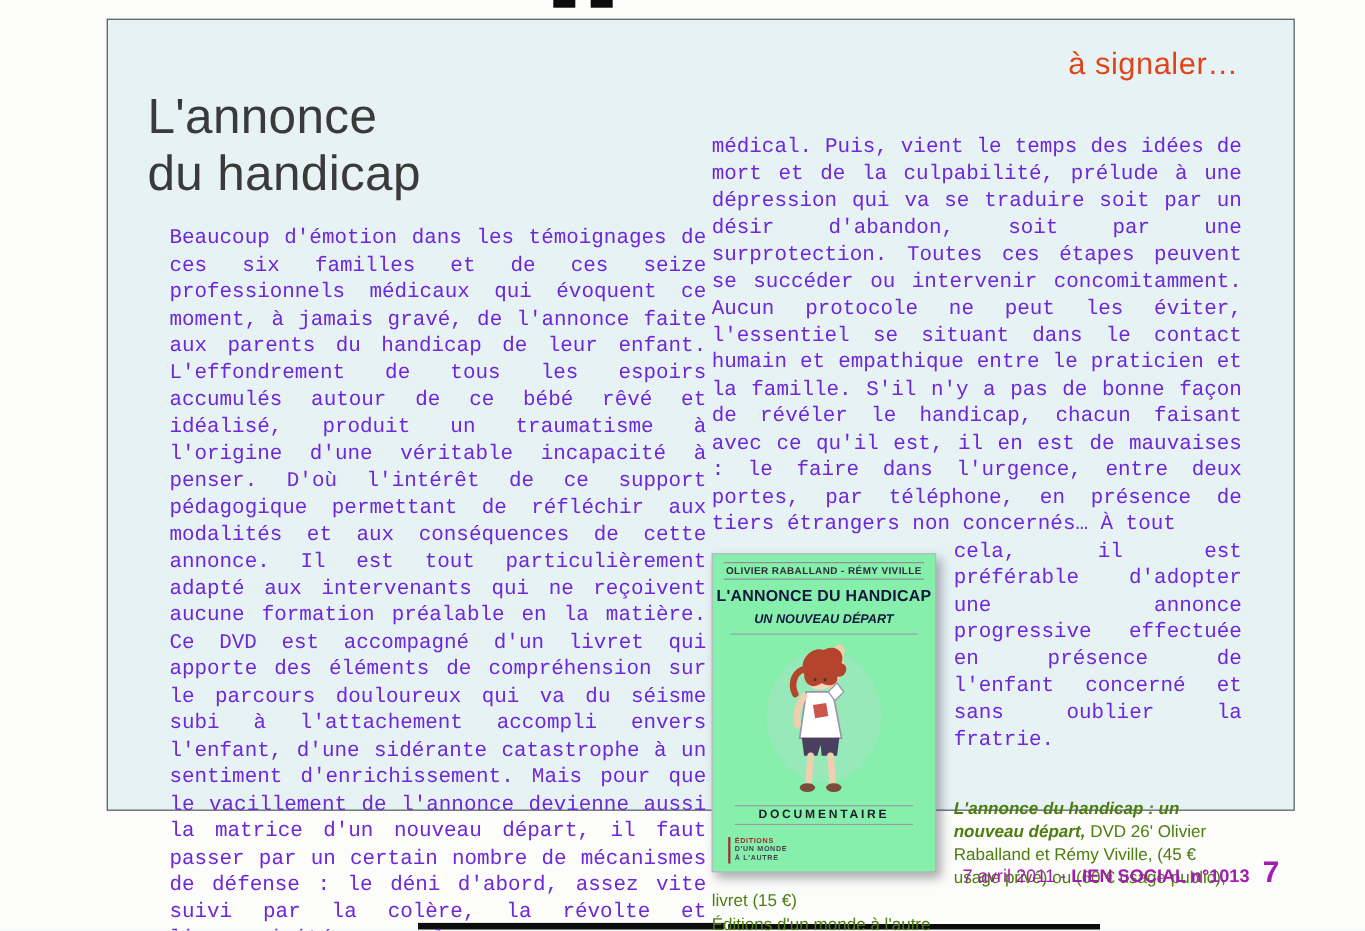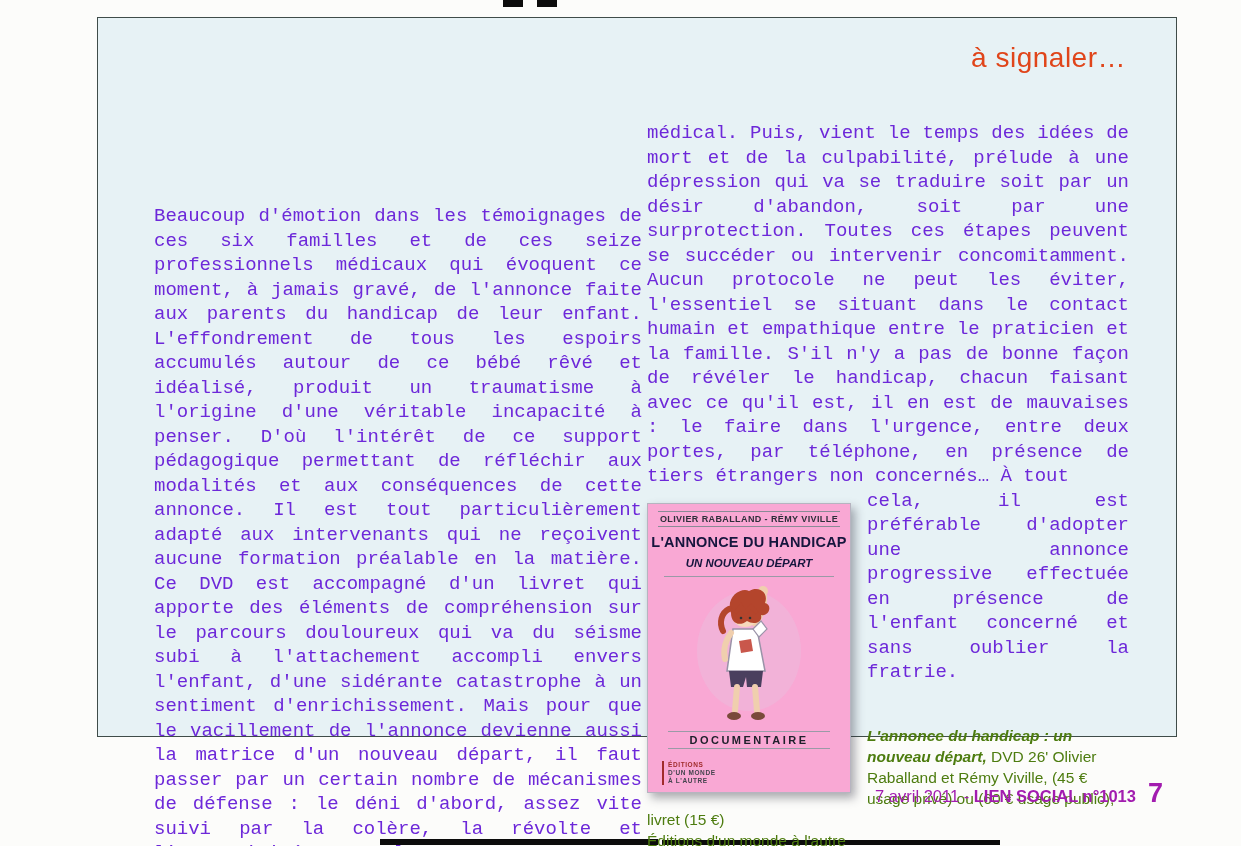--- a/index.html
+++ b/index.html
@@ -40,21 +40,21 @@
     hyphens:auto; -webkit-hyphens:auto;
   }
 
   .col-left  { position:absolute; left:36px;  top:186px; width:488px;margin-left:20px; }
   .col-right { position:absolute; left:549px; top:103px; width:482px; }
 
   .dvd-float { float:left; width:204px; margin:14px 16px 8px 0; }
 
   .cover {
     width:204px; height:290px;
-    background:#f9a8d4;
+    background:#86efac;
     border:1px solid #b6b4c0;
     box-shadow:4px 5px 9px rgba(55,55,70,0.42);
     position:relative;
     text-align:center;
     padding-top:7px;
   }
   .cover-authors {
     margin:0 10px; padding:2px 0;
     font-size:9px; font-weight:bold; letter-spacing:0.4px;
     color:#2e2e3a;
@@ -109,20 +109,21 @@
 
 <div class="artifact" style="left:503px; top:0; width:20px; height:7px;"></div>
 <div class="artifact" style="left:537px; top:0; width:20px; height:7px;"></div>
 <div class="artifact" style="left:380px; top:839px; width:278px; height:6px;"></div>
 <div class="artifact" style="left:662px; top:840px; width:338px; height:5px;"></div>
 
 <div class="panel">
 
   <div class="signal">à signaler…</div>
 
+  <h1 class="title"><span>L'annonce</span><br><span>du handicap</span></h1>
 
   <div class="col-left body-text">Beaucoup d'émotion dans les témoignages de ces six familles et de ces seize professionnels médicaux qui évoquent ce moment, à jamais gravé, de l'annonce faite aux parents du handicap de leur enfant. L'effondrement de tous les espoirs accumulés autour de ce bébé rêvé et idéalisé, produit un traumatisme à l'origine d'une véritable incapacité à penser. D'où l'intérêt de ce support pédagogique permettant de réfléchir aux modalités et aux conséquences de cette annonce. Il est tout particulièrement adapté aux intervenants qui ne reçoivent aucune formation préalable en la matière. Ce DVD est accompagné d'un livret qui apporte des éléments de compréhension sur le parcours douloureux qui va du séisme subi à l'attachement accompli envers l'enfant, d'une sidérante catastrophe à un sentiment d'enrichissement. Mais pour que le vacillement de l'annonce devienne aussi la matrice d'un nouveau départ, il faut passer par un certain nombre de mécanismes de défense : le déni d'abord, assez vite suivi par la colère, la révolte et l'agressivité envers le corps</div>
 
   <div class="col-right">
 
     <div class="body-text">médical. Puis, vient le temps des idées de mort et de la culpabilité, prélude à une dépression qui va se traduire soit par un désir d'abandon, soit par une surprotection. Toutes ces étapes peuvent se succéder ou intervenir concomitamment. Aucun protocole ne peut les éviter, l'essentiel se situant dans le contact humain et empathique entre le praticien et la famille. S'il n'y a pas de bonne façon de révéler le handicap, chacun faisant avec ce qu'il est, il en est de mauvaises : le faire dans l'urgence, entre deux portes, par téléphone, en présence de tiers étrangers non concernés… À tout</div>
 
     <div class="dvd-float">
       <div class="cover">
         <div class="cover-authors">OLIVIER RABALLAND - RÉMY VIVILLE</div>

